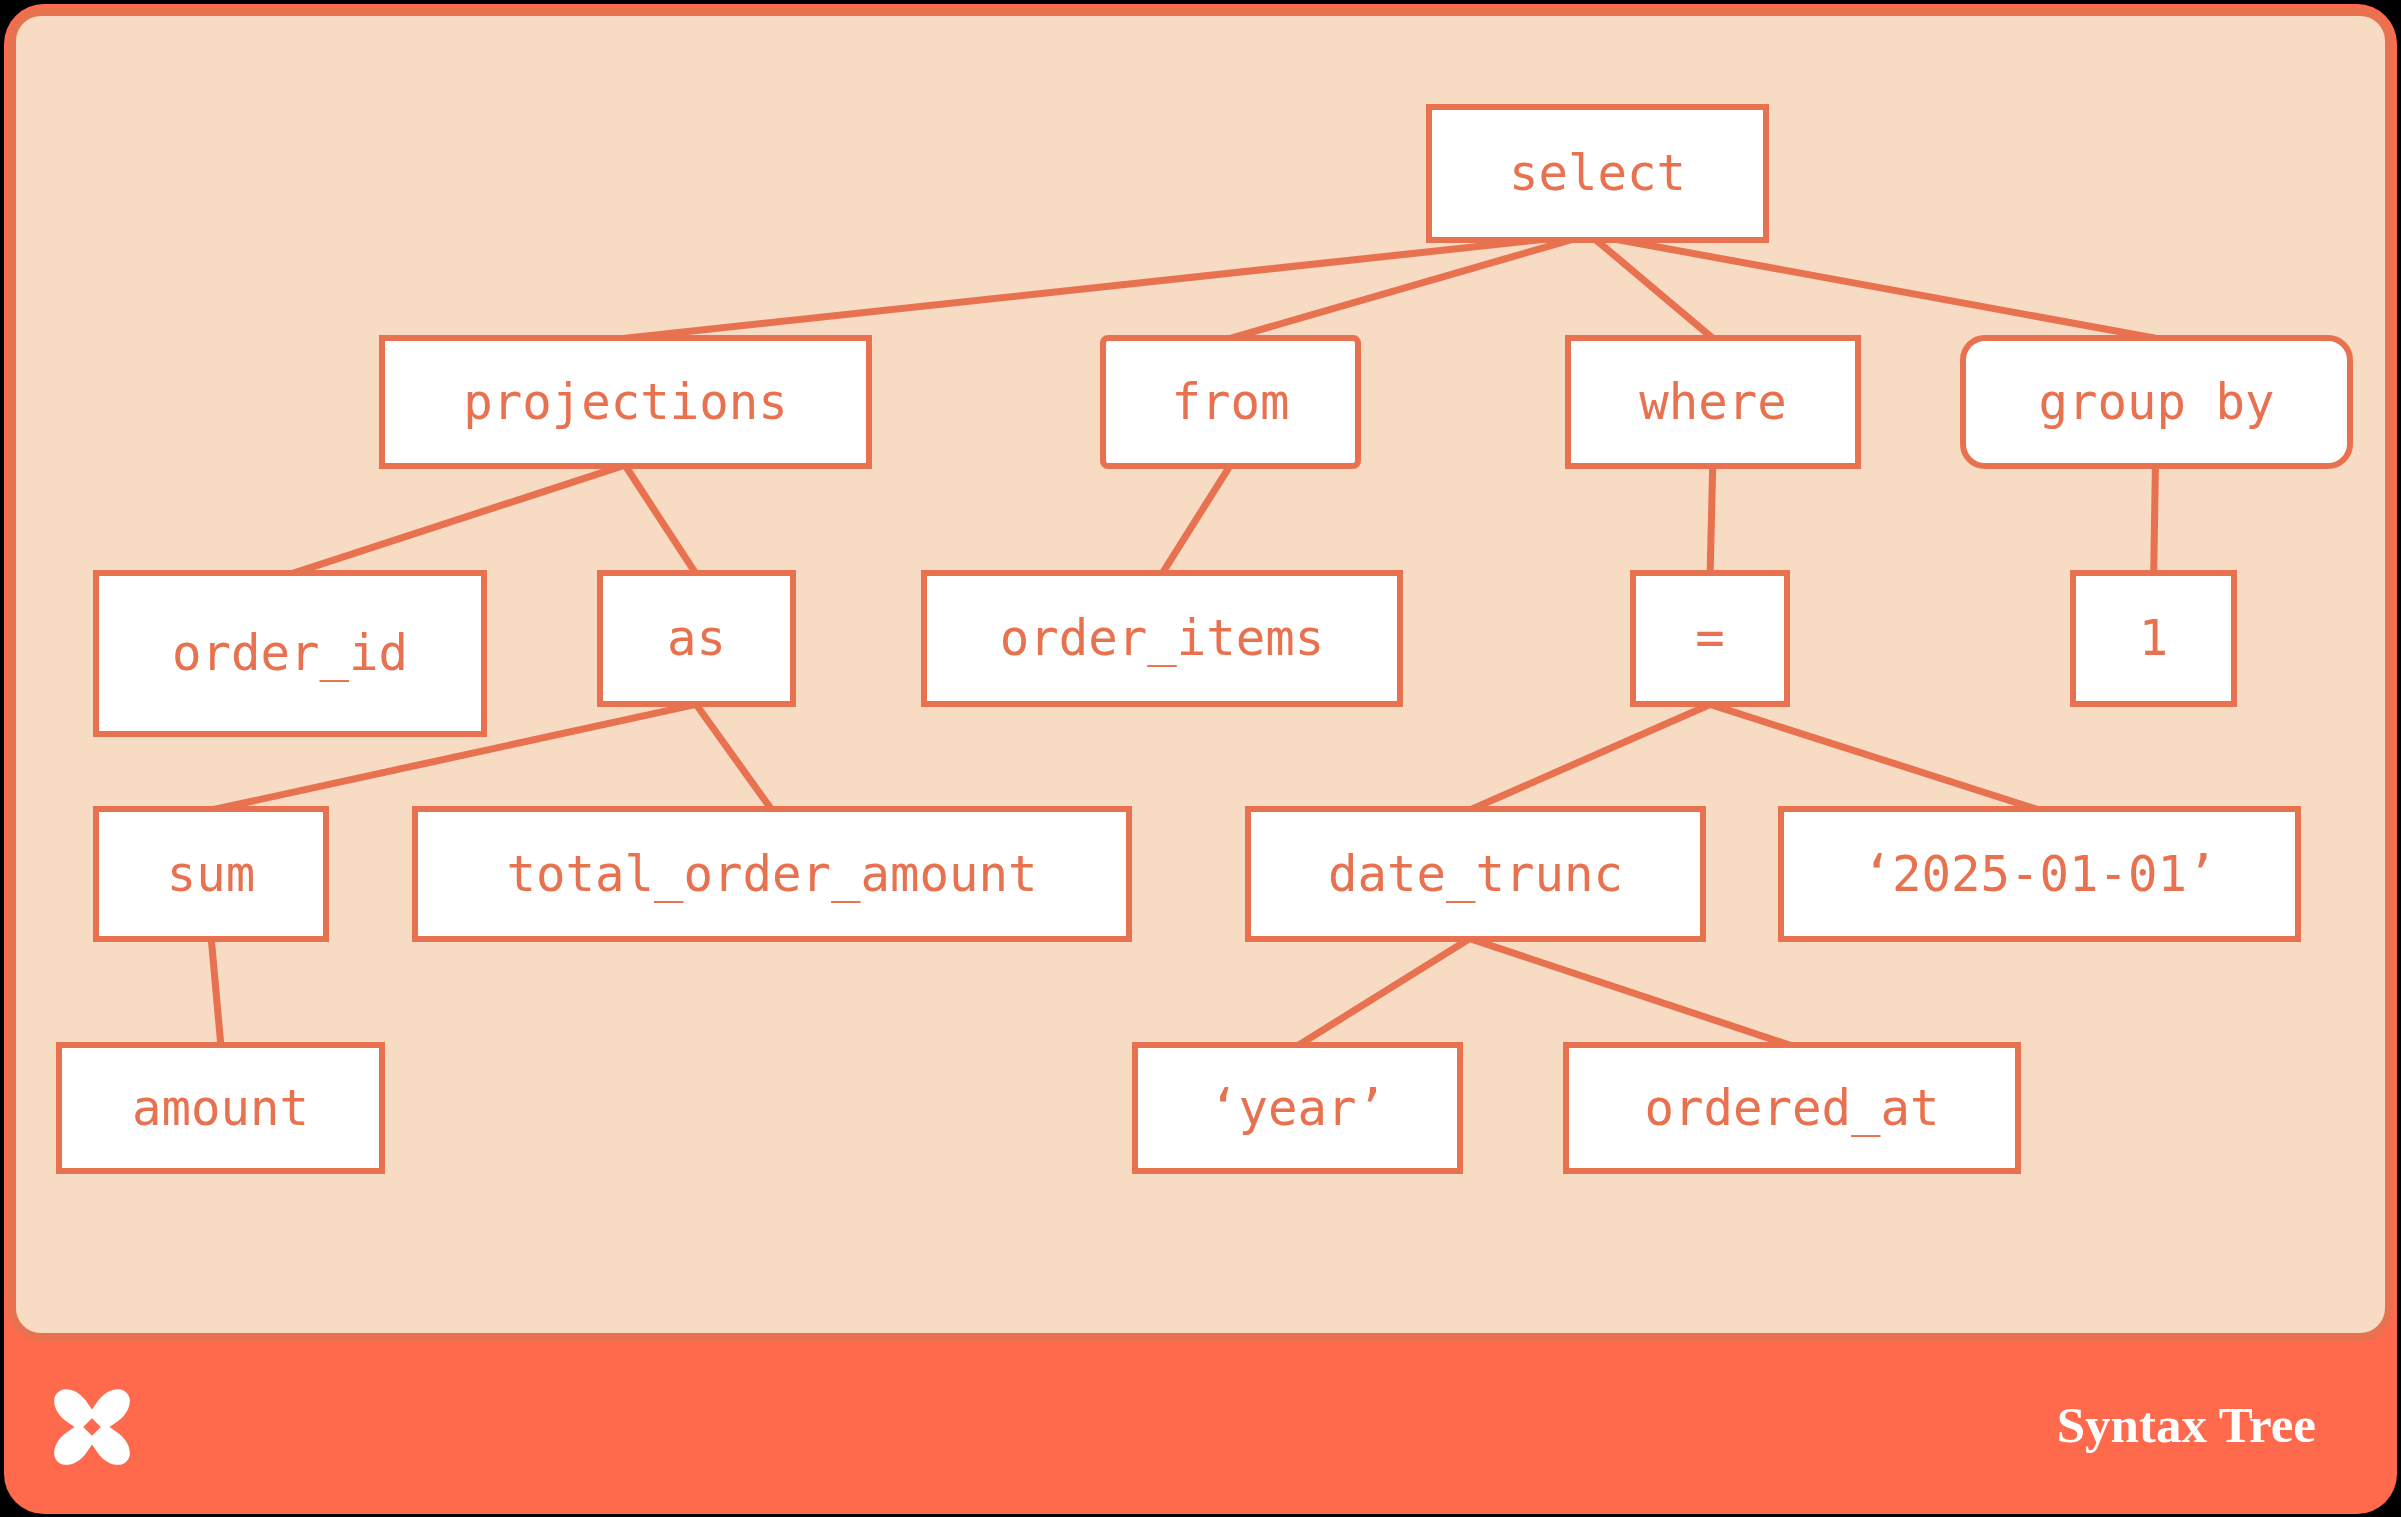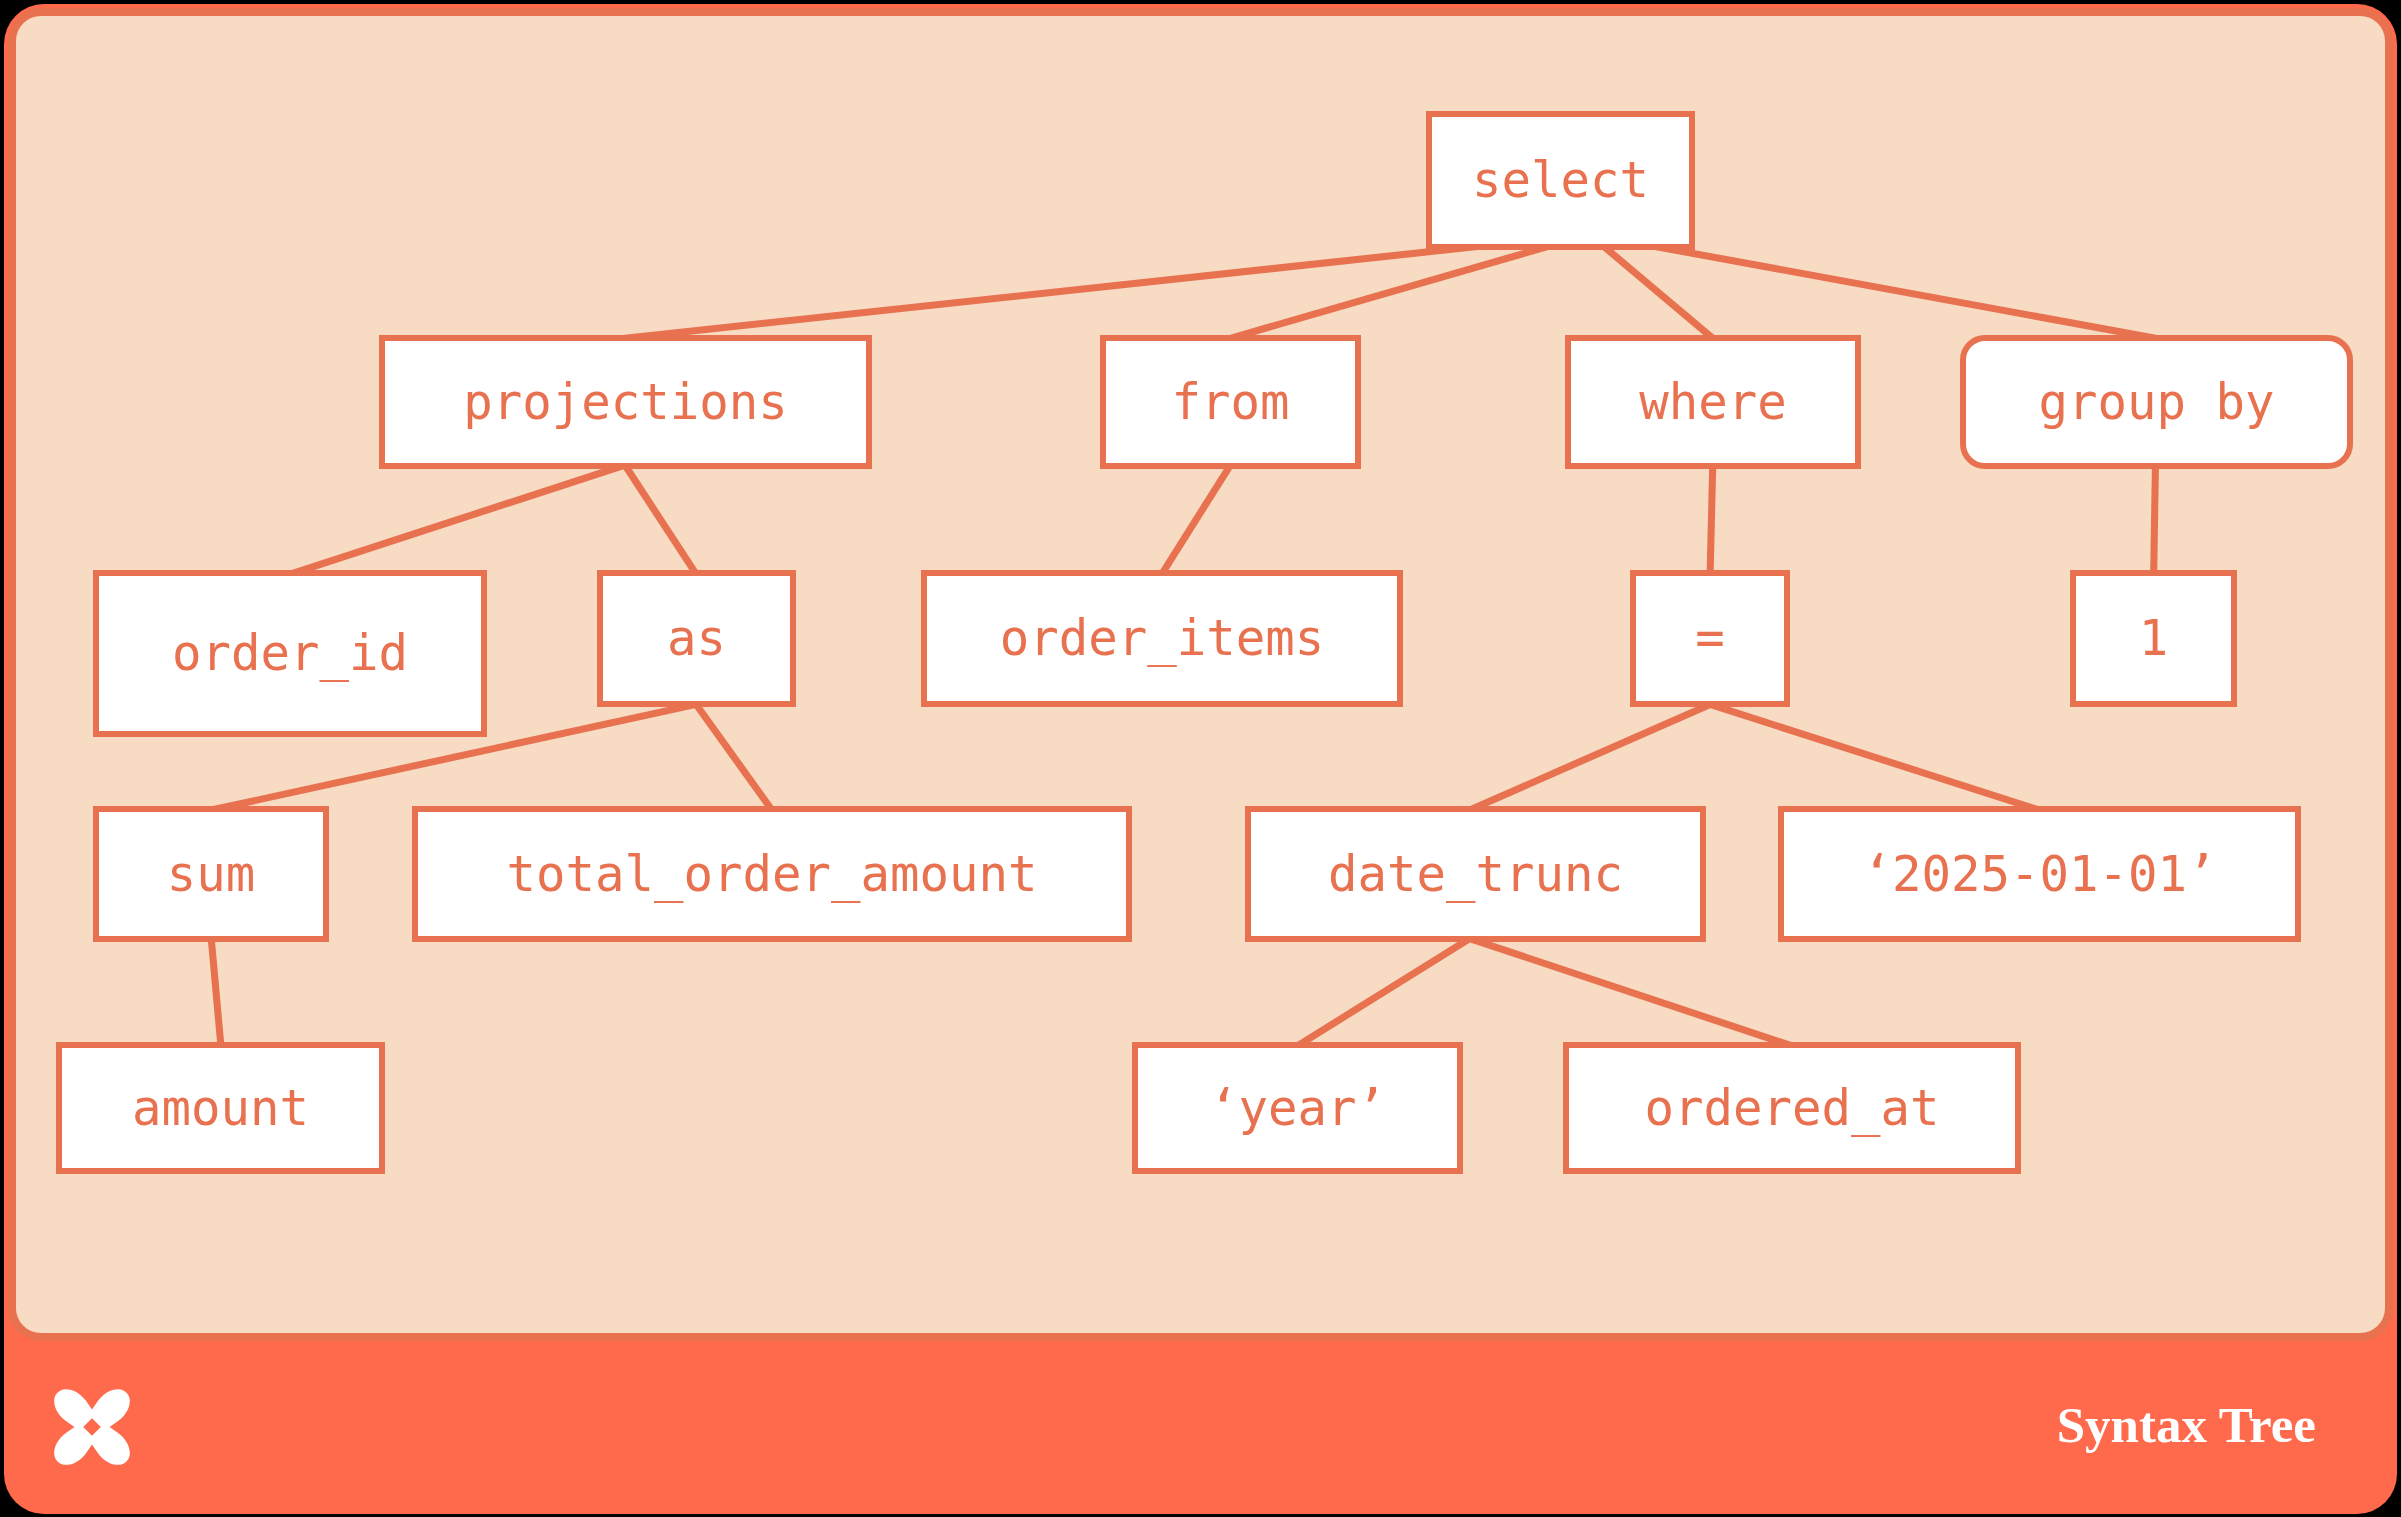--- a/index.html
+++ b/index.html
@@ -100,23 +100,23 @@
         <line x1="2449" y1="528" x2="2447" y2="652" stroke="#E8714F" stroke-width="8"></line>
         <line x1="791" y1="800" x2="240" y2="920" stroke="#E8714F" stroke-width="8"></line>
         <line x1="791" y1="800" x2="877" y2="920" stroke="#E8714F" stroke-width="8"></line>
         <line x1="1943" y1="800" x2="1670" y2="920" stroke="#E8714F" stroke-width="8"></line>
         <line x1="1943" y1="800" x2="2317" y2="920" stroke="#E8714F" stroke-width="8"></line>
         <line x1="240" y1="1066" x2="251" y2="1188" stroke="#E8714F" stroke-width="8"></line>
         <line x1="1670" y1="1066" x2="1474" y2="1188" stroke="#E8714F" stroke-width="8"></line>
         <line x1="1670" y1="1066" x2="2036" y2="1188" stroke="#E8714F" stroke-width="8"></line>
       </svg>
     <div id="nodes-root">
-        <div class="node" style="left: 1426px; top: 111px; width: 269px; height: 139px;">select</div>
+        <div class="node" style="left: 1426px; top: 104px; width: 343px; height: 139px;">select</div>
         <div class="node" style="left: 379px; top: 335px; width: 493px; height: 134px;">projections</div>
-        <div class="node" style="left: 1100px; top: 335px; width: 261px; height: 134px;">from</div>
+        <div class="node" style="left: 1100px; top: 335px; width: 261px; height: 134px; border-radius: 8px;">from</div>
         <div class="node" style="left: 1565px; top: 335px; width: 296px; height: 134px;">where</div>
         <div class="node" style="left: 1960px; top: 335px; width: 393px; height: 134px; border-radius: 25px;">group by</div>
         <div class="node" style="left: 93px; top: 570px; width: 394px; height: 167px;">order_id</div>
         <div class="node" style="left: 597px; top: 570px; width: 199px; height: 137px;">as</div>
         <div class="node" style="left: 921px; top: 570px; width: 482px; height: 137px;">order_items</div>
         <div class="node" style="left: 1630px; top: 570px; width: 160px; height: 137px;">=</div>
         <div class="node" style="left: 2070px; top: 570px; width: 167px; height: 137px;">1</div>
         <div class="node" style="left: 93px; top: 806px; width: 236px; height: 136px;">sum</div>
         <div class="node" style="left: 412px; top: 806px; width: 720px; height: 136px;">total_order_amount</div>
         <div class="node" style="left: 1239px; top: 806px; width: 461px; height: 136px; margin-left: 6px;">date_trunc</div>

